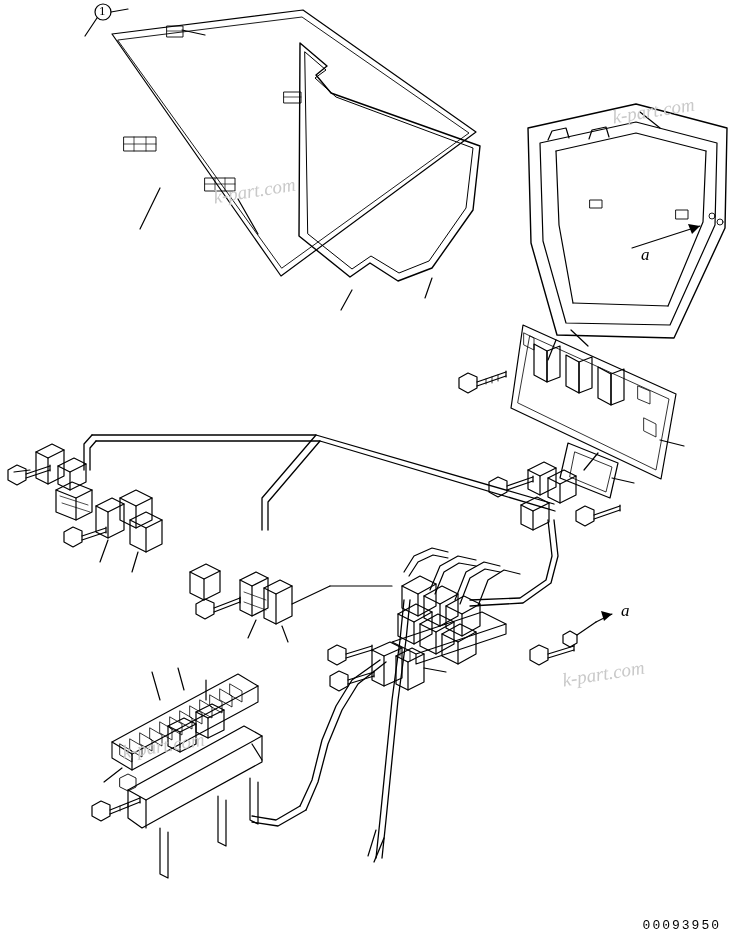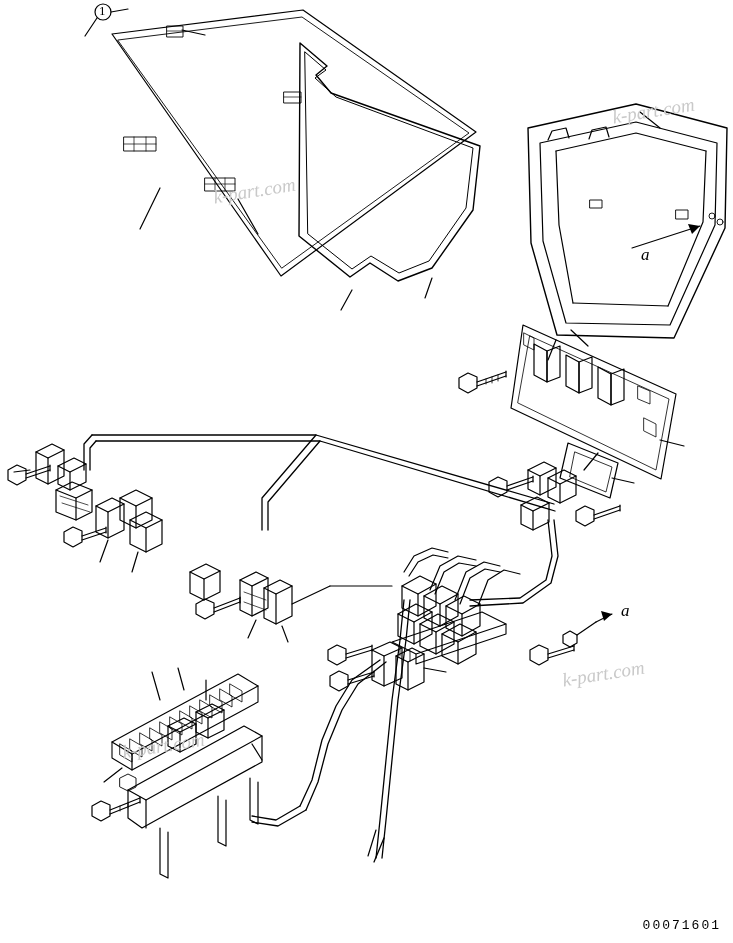--- a/index.html
+++ b/index.html
@@ -396,15 +396,15 @@
   <div class="wm" style="left:612px; top:100px; transform:rotate(-9deg);">k-part.com</div>
   <div class="wm" style="left:213px; top:180px; transform:rotate(-9deg);">k-part.com</div>
   <div class="wm" style="left:122px; top:735px; transform:rotate(-9deg);">k-part.com</div>
   <div class="wm" style="left:562px; top:663px; transform:rotate(-9deg);">k-part.com</div>
 
   <div class="callout" style="left:641px; top:245px;">a</div>
   <div class="callout" style="left:621px; top:601px;">a</div>
 
   <div class="callout" style="left:99px; top:3px; font-style:normal; font-size:13px;">1</div>
 
-  <div id="part-number">00071601</div>
+  <div id="part-number">00093950</div>
 
 </div>
 
 </body></html>

